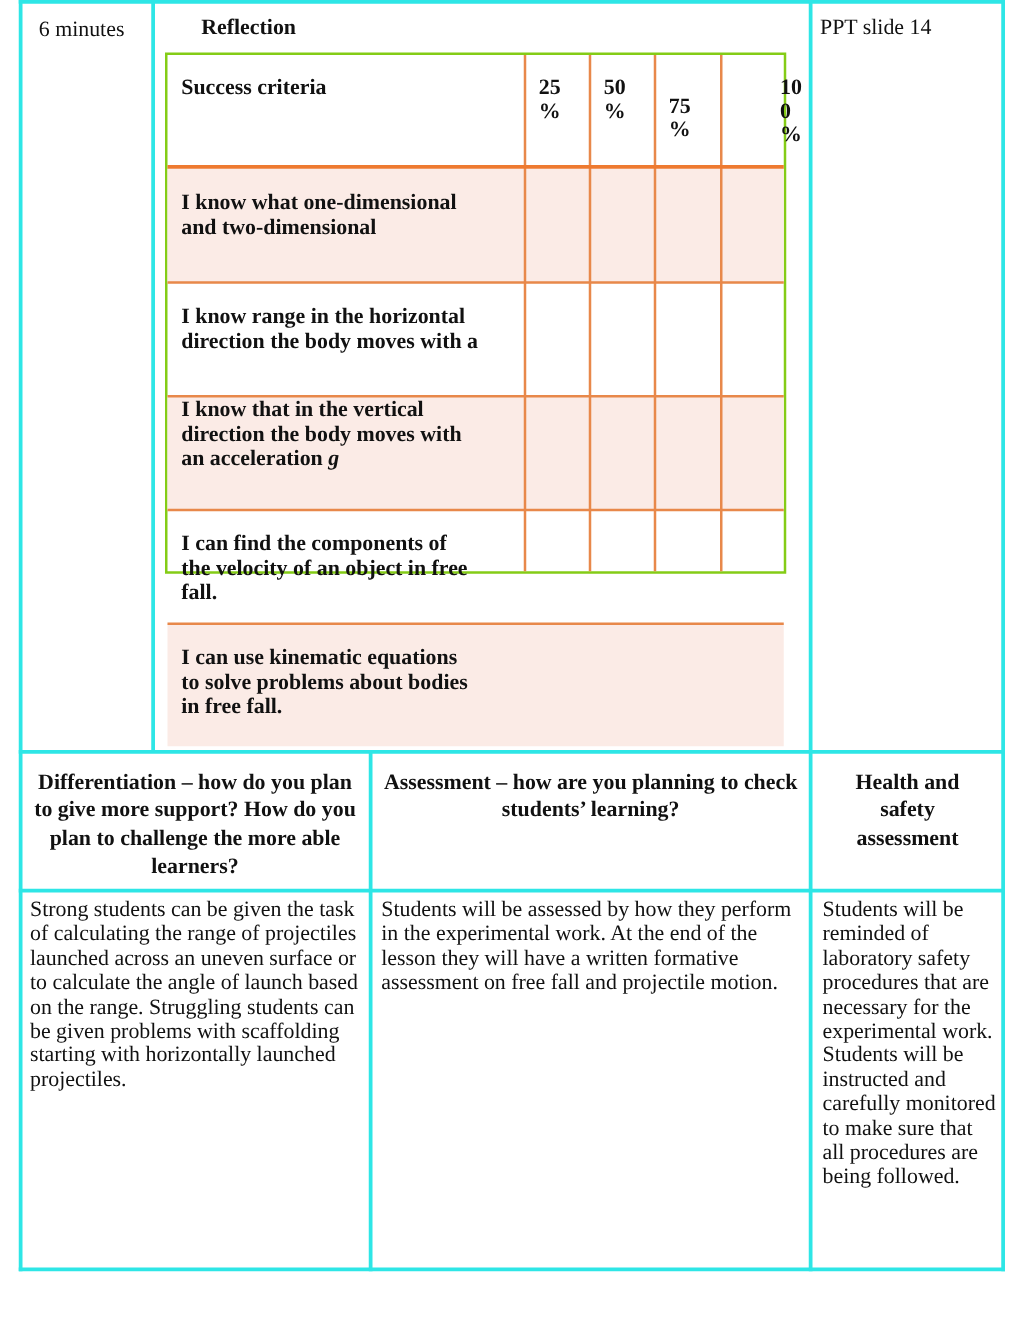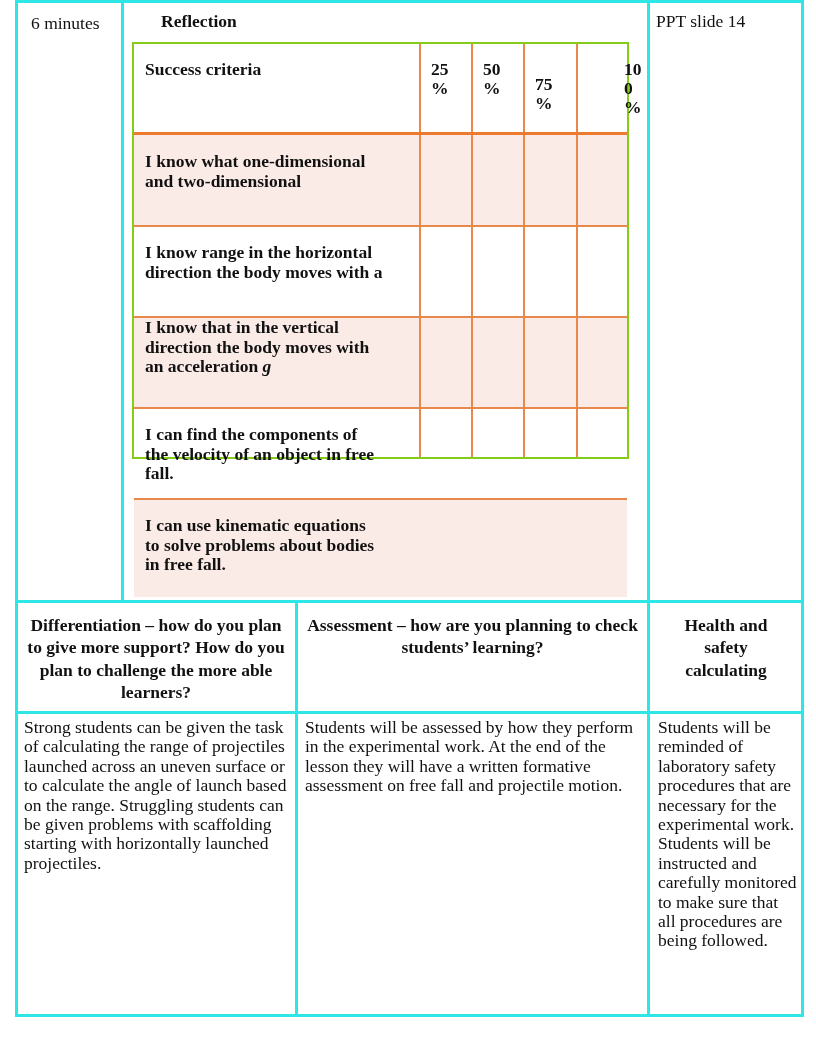--- a/index.html
+++ b/index.html
@@ -87,17 +87,17 @@
 
   <div class="crit-text" style="top:472px;">
     <div>I can use kinematic equations</div>
     <div>to solve problems about bodies</div>
     <div>in free fall.</div>
   </div>
 </div>
 
 <div class="abs txt bold center" style="left:26px; top:614px; width:260px; line-height:22.4px;">Differentiation – how do you plan to give more support? How do you plan to challenge the more able learners?</div>
 <div class="abs txt bold center" style="left:305px; top:614px; width:335px; line-height:22.4px;">Assessment – how are you planning to check students’ learning?</div>
-<div class="abs txt bold center" style="left:662px; top:614px; width:128px; line-height:22.4px;">Health and safety calculating</div>
+<div class="abs txt bold center" style="left:662px; top:614px; width:128px; line-height:22.4px;">Health and safety assessment</div>
 
 <div class="abs txt" style="left:24px; top:718px; width:268px;">Strong students can be given the task of calculating the range of projectiles launched across an uneven surface or to calculate the angle of launch based on the range.  Struggling students can be given problems with scaffolding starting with horizontally launched projectiles.</div>
 <div class="abs txt" style="left:305px; top:718px; width:335px;">Students will be assessed by how they perform in the experimental work.  At the end of the lesson they will have a written formative assessment on free fall and projectile motion.</div>
 <div class="abs txt" style="left:658px; top:718px; width:140px;">Students will be reminded of laboratory safety procedures that are necessary for the experimental work.  Students will be instructed and carefully monitored to make sure that all procedures are being followed.</div>
 
 </body></html>

